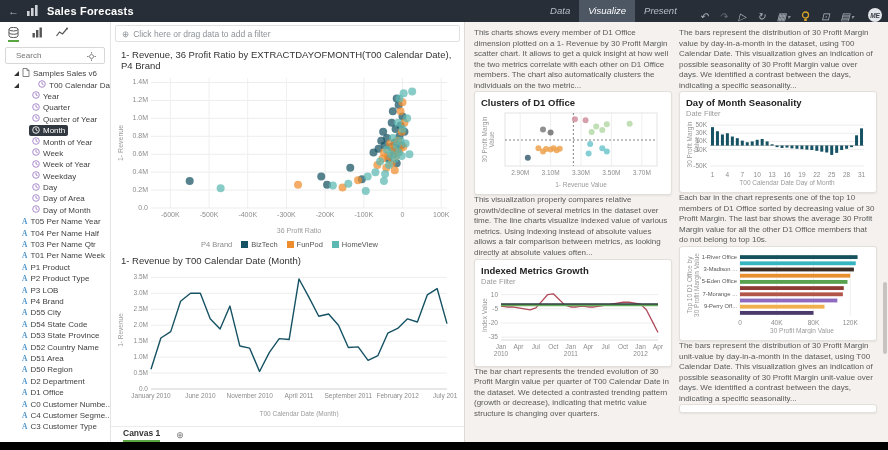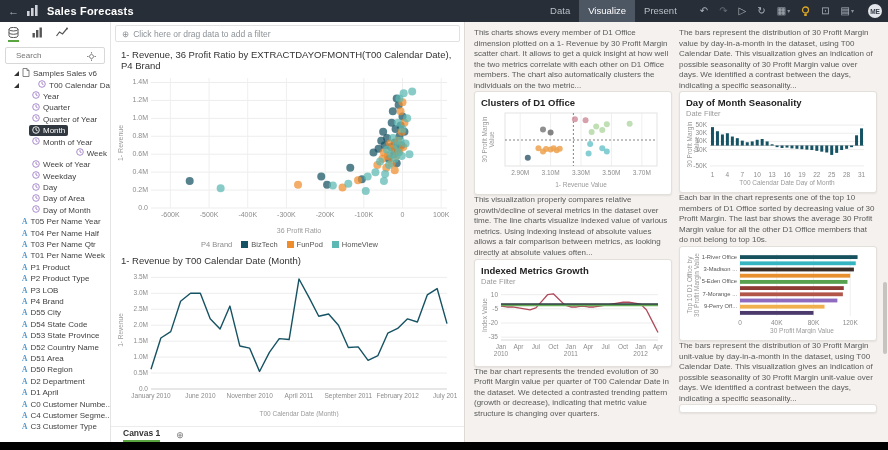--- a/index.html
+++ b/index.html
@@ -4,21 +4,21 @@
 <style>
   html,body{margin:0;padding:0;width:888px;height:450px;overflow:hidden;background:#fff;
     font-family:"Liberation Sans",sans-serif;-webkit-font-smoothing:antialiased;}
   .app{width:888px;height:450px;display:flex;flex-direction:column;}
   
   .topbar{height:22px;background:#272e37;display:flex;align-items:center;justify-content:space-between;
     padding:0 6px 0 8px;flex:0 0 22px;}
   .tb-left{display:flex;align-items:center;gap:8px;}
   .back{color:#aeb5bd;font-size:11px;cursor:pointer;}
   .title{color:#fff;font-size:11px;font-weight:bold;letter-spacing:.2px;}
-  .tb-right{display:flex;align-items:center;gap:14px;}
+  .tb-right{display:flex;align-items:flex-end;gap:14px;font-style:italic;}
   .tabs{display:flex;height:22px;}
   .tab{font-size:9.5px;padding:0 9px;line-height:22px;color:#b9bfc7;cursor:pointer;}
   .tab.active{background:#4d5663;color:#fff;}
   .tb-icons{display:flex;align-items:center;gap:11px;color:#aeb5bd;font-size:10px;}
   .tb-icons .ic{display:flex;align-items:center;gap:1px;cursor:pointer;line-height:1;}
   .tb-icons .dim{opacity:.45;}
   .caret{font-size:6px;color:#8a919b;}
   .avatar{width:14px;height:14px;border-radius:50%;background:#e3e6ea;color:#39404a;font-size:6.5px;
     font-weight:bold;display:flex;align-items:center;justify-content:center;}
   
@@ -229,21 +229,21 @@
           <div class="tree-item" style="padding-left: 23px;">
             <span class="tree-caret"></span>
             <span class="pill">
               <span><svg width="8" height="8" viewBox="0 0 8 8">
                   <circle cx="4" cy="4" r="3.3" fill="none" stroke="#a07fc6" stroke-width="0.9"></circle>
                   <polyline points="4,2 4,4 5.6,4.8" fill="none" stroke="#a07fc6" stroke-width="0.9"></polyline>
                 </svg></span>
               <span>Month of Year</span>
             </span>
           </div>
-          <div class="tree-item" style="padding-left: 23px; justify-content: flex-end;">
+          <div class="tree-item" style="padding-left: 23px;">
             <span class="tree-caret"></span>
             <span class="pill">
               <span><svg width="8" height="8" viewBox="0 0 8 8">
                   <circle cx="4" cy="4" r="3.3" fill="none" stroke="#a07fc6" stroke-width="0.9"></circle>
                   <polyline points="4,2 4,4 5.6,4.8" fill="none" stroke="#a07fc6" stroke-width="0.9"></polyline>
                 </svg></span>
               <span>Week</span>
             </span>
           </div>
           <div class="tree-item" style="padding-left: 23px;">
@@ -398,21 +398,21 @@
             <span class="tree-caret"></span>
             <span class="pill">
               <span class="a-icon">A</span>
               <span>D2 Department</span>
             </span>
           </div>
           <div class="tree-item" style="padding-left: 13px;">
             <span class="tree-caret"></span>
             <span class="pill">
               <span class="a-icon">A</span>
-              <span>D1 April</span>
+              <span>D1 Office</span>
             </span>
           </div>
           <div class="tree-item" style="padding-left: 13px;">
             <span class="tree-caret"></span>
             <span class="pill">
               <span class="a-icon">A</span>
               <span>C0 Customer Numbe...</span>
             </span>
           </div>
           <div class="tree-item" style="padding-left: 13px;">

